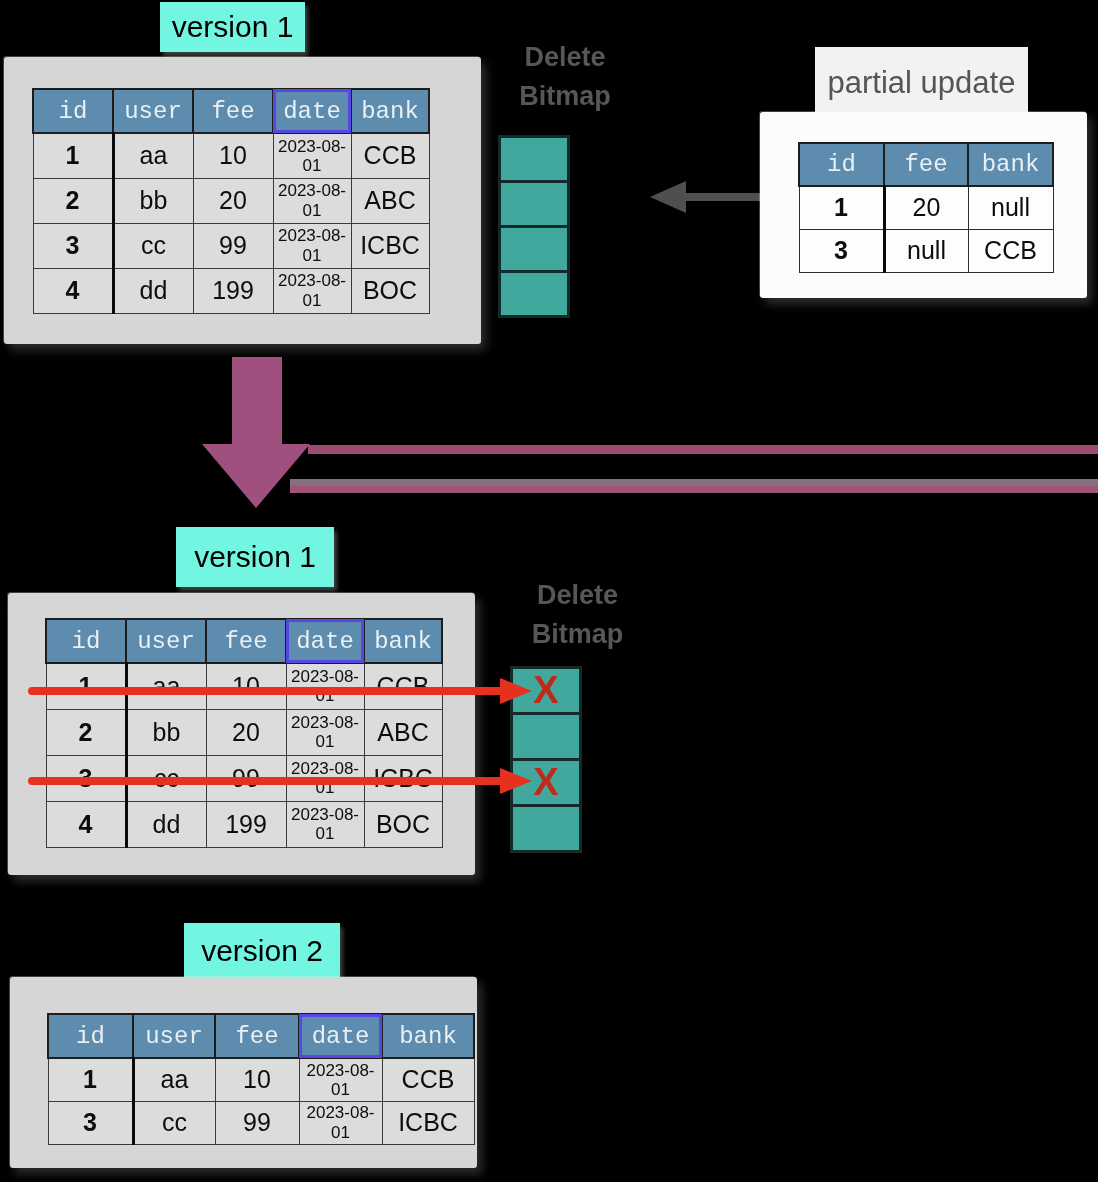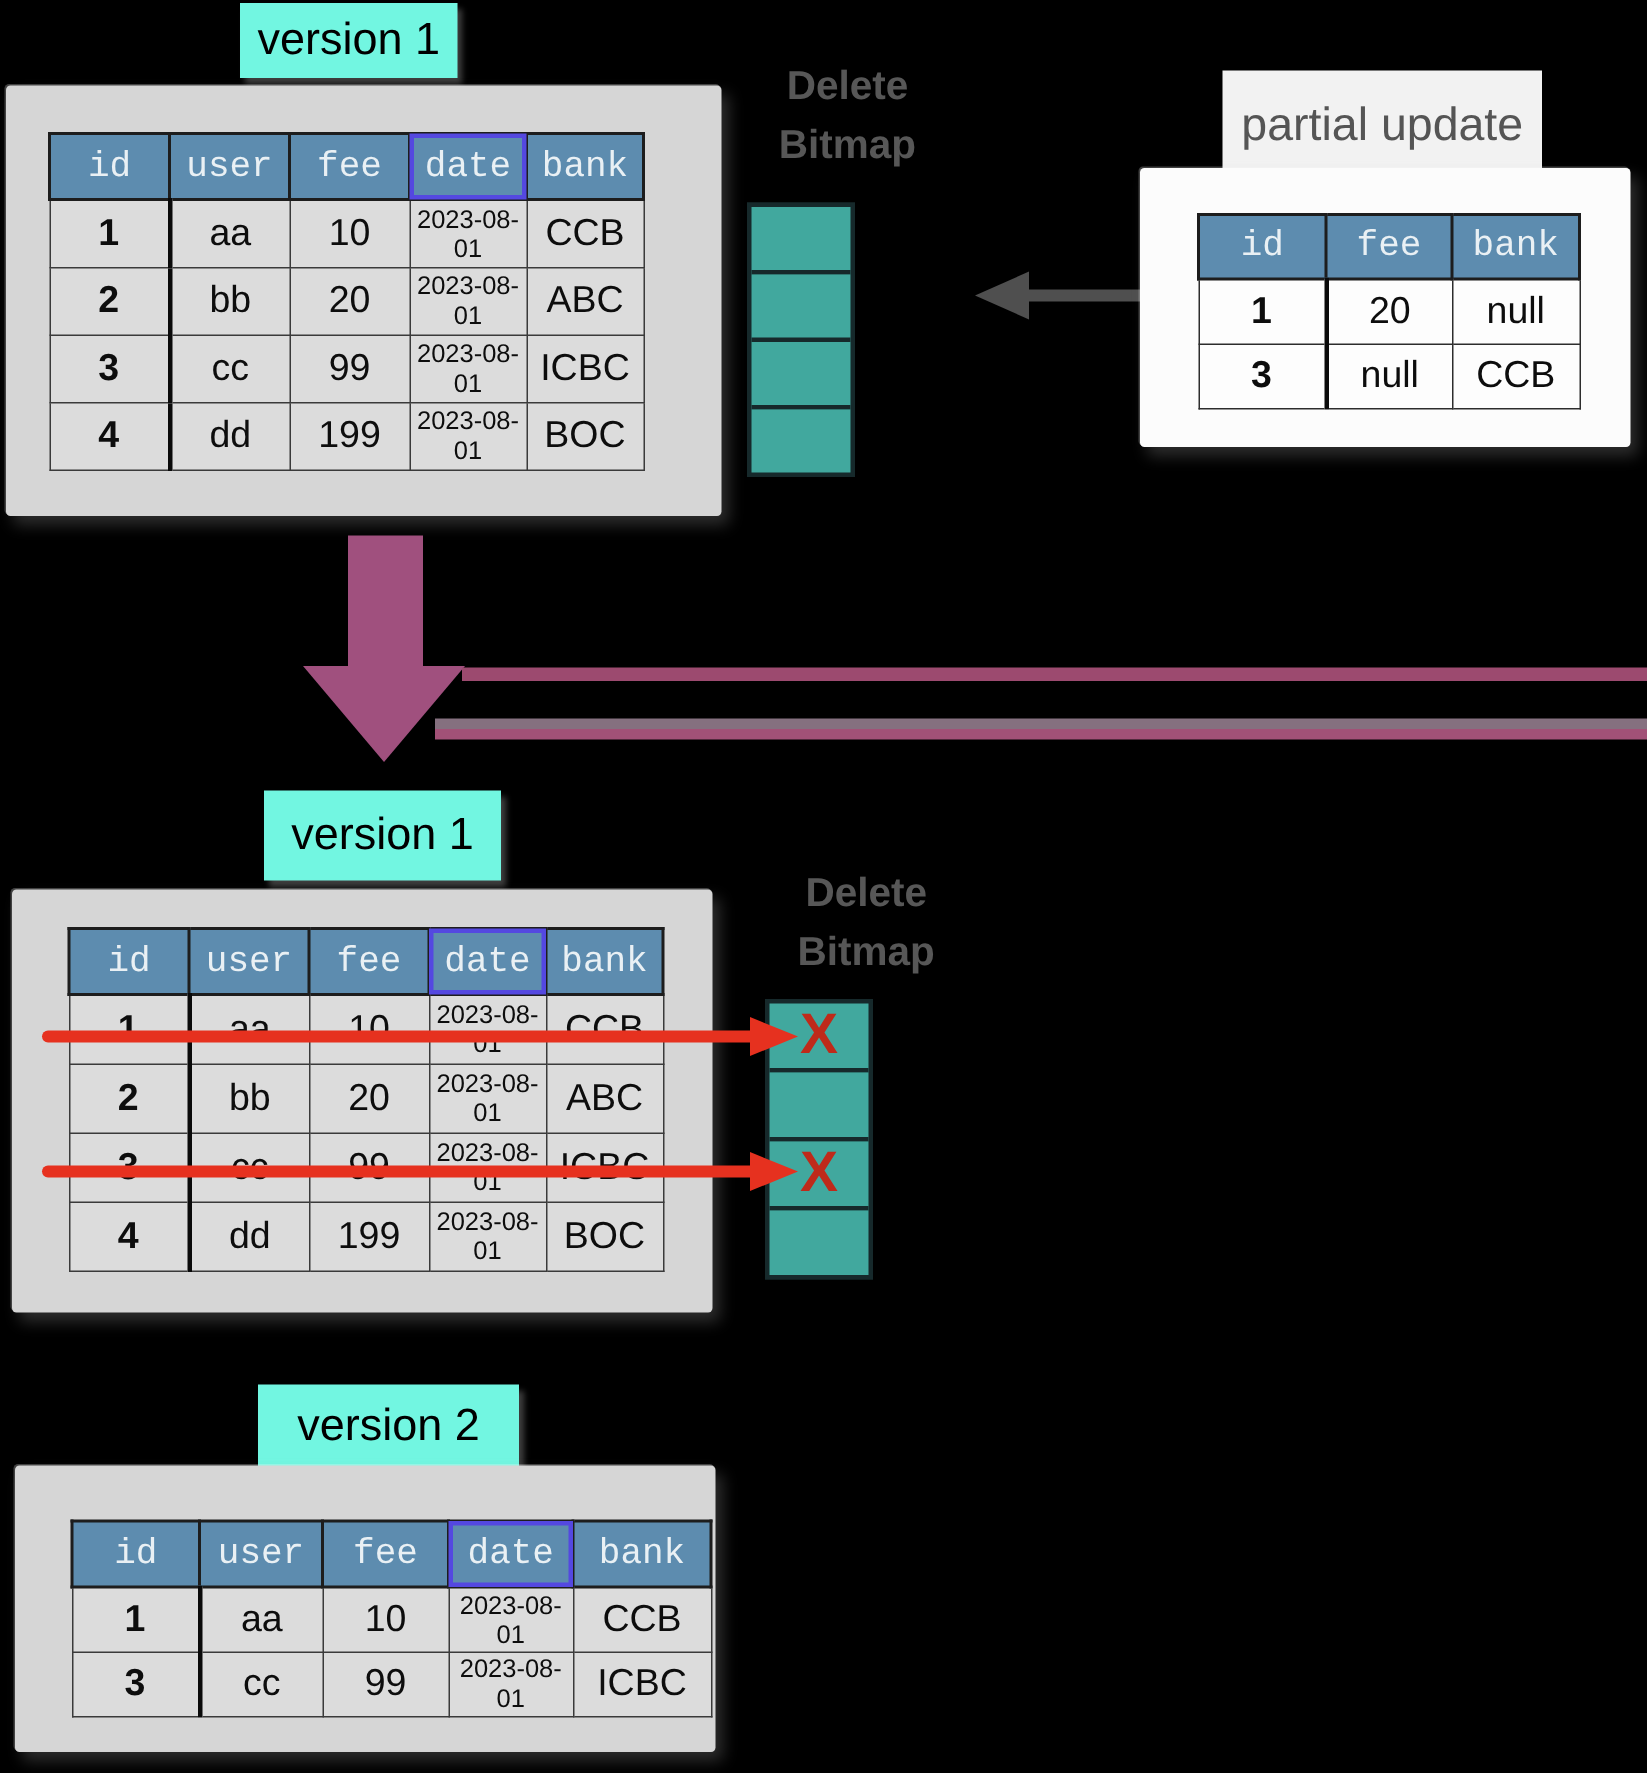--- a/index.html
+++ b/index.html
@@ -235,21 +235,21 @@
       <span class="xm">X</span>
     </div>
     <div class="bcell"></div>
   </div>
 
   <div class="strike" style="left:28px;top:687px;width:476px;"></div>
   <div class="s-head" style="left:500px;top:678px;"></div>
   <div class="strike" style="left:28px;top:777px;width:476px;"></div>
   <div class="s-head" style="left:500px;top:768px;"></div>
 
-  <div class="vlabel" style="left:172px;top:923px;width:174px;height:56px;">version 2</div>
+  <div class="vlabel" style="left:184px;top:923px;width:156px;height:56px;">version 2</div>
 
   <div class="card" style="left:10px;top:977px;width:467px;height:191px;"></div>
 
   <table class="tbl" style="left:47px;top:1013px;">
     <colgroup>
         <col style="width:85px">
         <col style="width:82px">
         <col style="width:84px">
         <col style="width:83px">
         <col style="width:92px">

